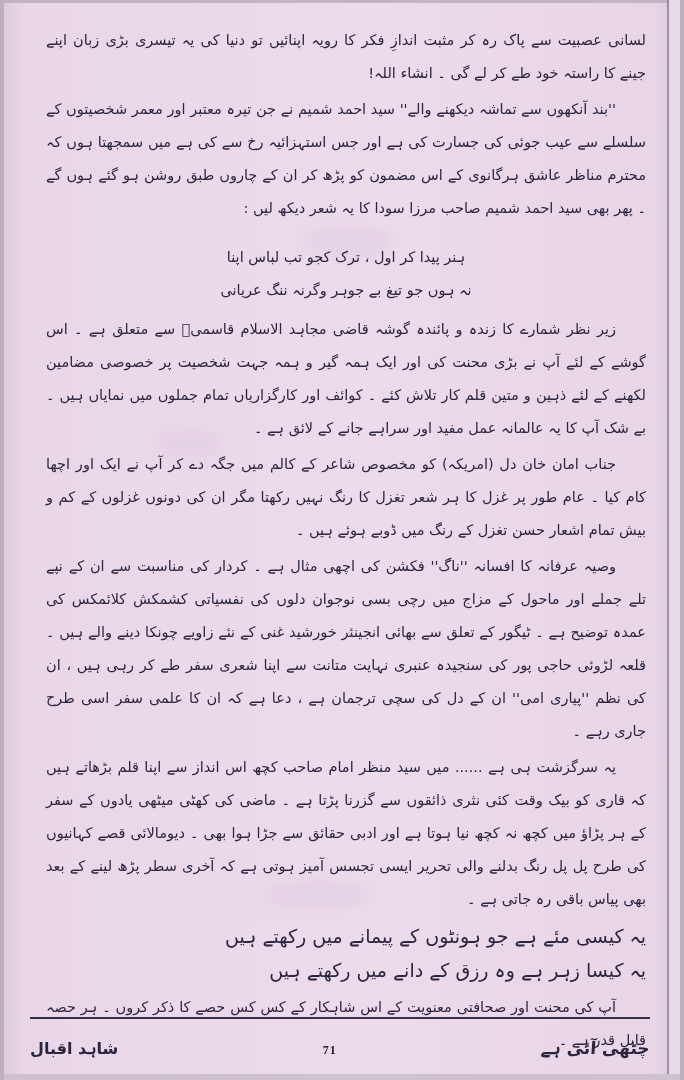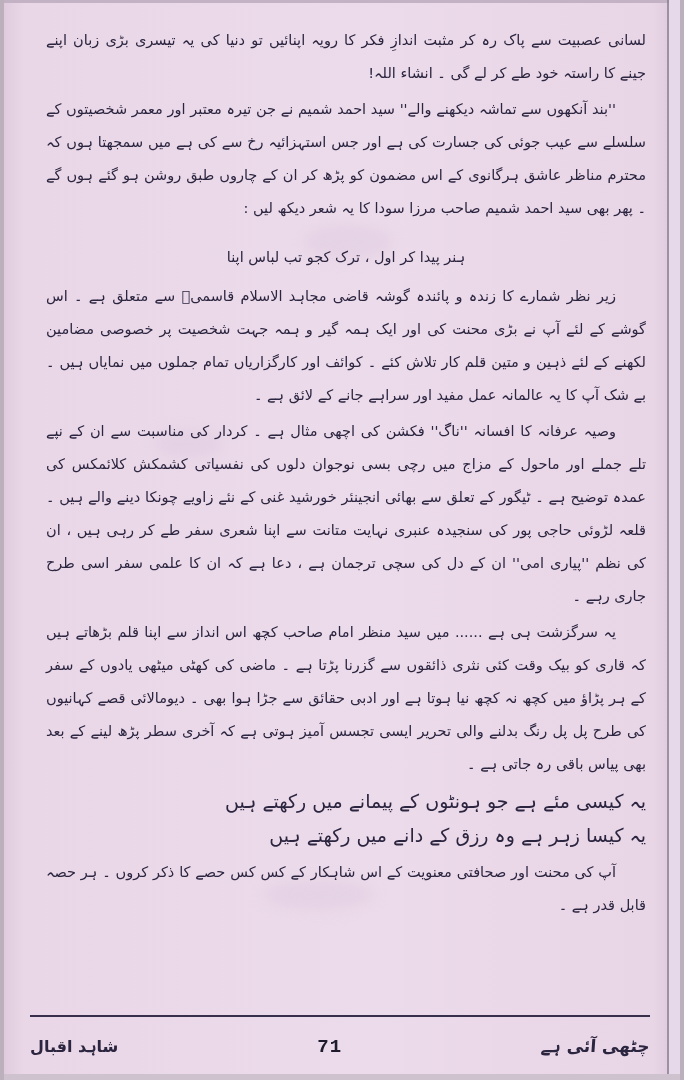--- a/index.html
+++ b/index.html
@@ -43,22 +43,22 @@
 
   .footer {
     position:absolute;
     left:26px; right:30px; bottom:22px;
     border-top:2.5px solid #38304a;
     padding-top:8px;
     display:flex; justify-content:space-between; align-items:baseline;
   }
   .footer .mag-title { font-weight:bold; font-size:17px; transform:skewX(-4deg); }
   .footer .page-num {
-    font-family:Liberation Mono, monospace;
-    font-weight:bold; font-size:19px; color:#1f1b2e;
+    font-family:Liberation Serif, serif;
+    font-weight:bold; font-size:12px; color:#1f1b2e;
     letter-spacing:1px; direction:ltr;
   }
   .footer .author { font-weight:bold; font-size:16px;margin-top:12px; }
 </style>
 </head>
 <body>
 
 <div class="page">
   <div class="edge-top"></div>
   <div class="edge-right-strip"></div>
@@ -66,23 +66,25 @@
   <div class="blob b1"></div>
   <div class="blob b2"></div>
   <div class="blob b3"></div>
 
   <div class="content">
     <p>لسانی عصبیت سے پاک رہ کر مثبت اندازِ فکر کا رویہ اپنائیں تو دنیا کی یہ تیسری بڑی زبان اپنے جینے کا راستہ خود طے کر لے گی ۔ انشاء اللہ!</p>
     <p class="indent">''بند آنکھوں سے تماشہ دیکھنے والے'' سید احمد شمیم نے جن تیرہ معتبر اور معمر شخصیتوں کے سلسلے سے عیب جوئی کی جسارت کی ہے اور جس استہزائیہ رخ سے کی ہے میں سمجھتا ہوں کہ محترم مناظر عاشق ہرگانوی کے اس مضمون کو پڑھ کر ان کے چاروں طبق روشن ہو گئے ہوں گے ۔ پھر بھی سید احمد شمیم صاحب مرزا سودا کا یہ شعر دیکھ لیں :</p>
 
     <div class="couplet">
       <div>ہنر پیدا کر اول ، ترک کجو تب لباس اپنا</div>
+      <div>نہ ہوں جو تیغ بے جوہر وگرنہ ننگ عریانی</div>
     </div>
 
     <p class="indent">زیر نظر شمارے کا زندہ و پائندہ گوشہ قاضی مجاہد الاسلام قاسمیؒ سے متعلق ہے ۔ اس گوشے کے لئے آپ نے بڑی محنت کی اور ایک ہمہ گیر و ہمہ جہت شخصیت پر خصوصی مضامین لکھنے کے لئے ذہین و متین قلم کار تلاش کئے ۔ کوائف اور کارگزاریاں تمام جملوں میں نمایاں ہیں ۔ بے شک آپ کا یہ عالمانہ عمل مفید اور سراہے جانے کے لائق ہے ۔</p>
+    <p class="indent">جناب امان خان دل (امریکہ) کو مخصوص شاعر کے کالم میں جگہ دے کر آپ نے ایک اور اچھا کام کیا ۔ عام طور پر غزل کا ہر شعر تغزل کا رنگ نہیں رکھتا مگر ان کی دونوں غزلوں کے کم و بیش تمام اشعار حسن تغزل کے رنگ میں ڈوبے ہوئے ہیں ۔</p>
     <p class="indent">وصیہ عرفانہ کا افسانہ ''ناگ'' فکشن کی اچھی مثال ہے ۔ کردار کی مناسبت سے ان کے نپے تلے جملے اور ماحول کے مزاج میں رچی بسی نوجوان دلوں کی نفسیاتی کشمکش کلائمکس کی عمدہ توضیح ہے ۔ ٹیگور کے تعلق سے بھائی انجینئر خورشید غنی کے نئے زاویے چونکا دینے والے ہیں ۔ قلعہ لڑوئی حاجی پور کی سنجیدہ عنبری نہایت متانت سے اپنا شعری سفر طے کر رہی ہیں ، ان کی نظم ''پیاری امی'' ان کے دل کی سچی ترجمان ہے ، دعا ہے کہ ان کا علمی سفر اسی طرح جاری رہے ۔</p>
     <p class="indent">یہ سرگزشت ہی ہے ...... میں سید منظر امام صاحب کچھ اس انداز سے اپنا قلم بڑھاتے ہیں کہ قاری کو بیک وقت کئی نثری ذائقوں سے گزرنا پڑتا ہے ۔ ماضی کی کھٹی میٹھی یادوں کے سفر کے ہر پڑاؤ میں کچھ نہ کچھ نیا ہوتا ہے اور ادبی حقائق سے جڑا ہوا بھی ۔ دیومالائی قصے کہانیوں کی طرح پل پل رنگ بدلنے والی تحریر ایسی تجسس آمیز ہوتی ہے کہ آخری سطر پڑھ لینے کے بعد بھی پیاس باقی رہ جاتی ہے ۔</p>
 
     <div class="verse-row">
       <span>یہ کیسی مئے ہے جو ہونٹوں کے پیمانے میں رکھتے ہیں</span>
     </div>
     <div class="verse-row">
       <span>یہ کیسا زہر ہے وہ رزق کے دانے میں رکھتے ہیں</span>
     </div>
 

